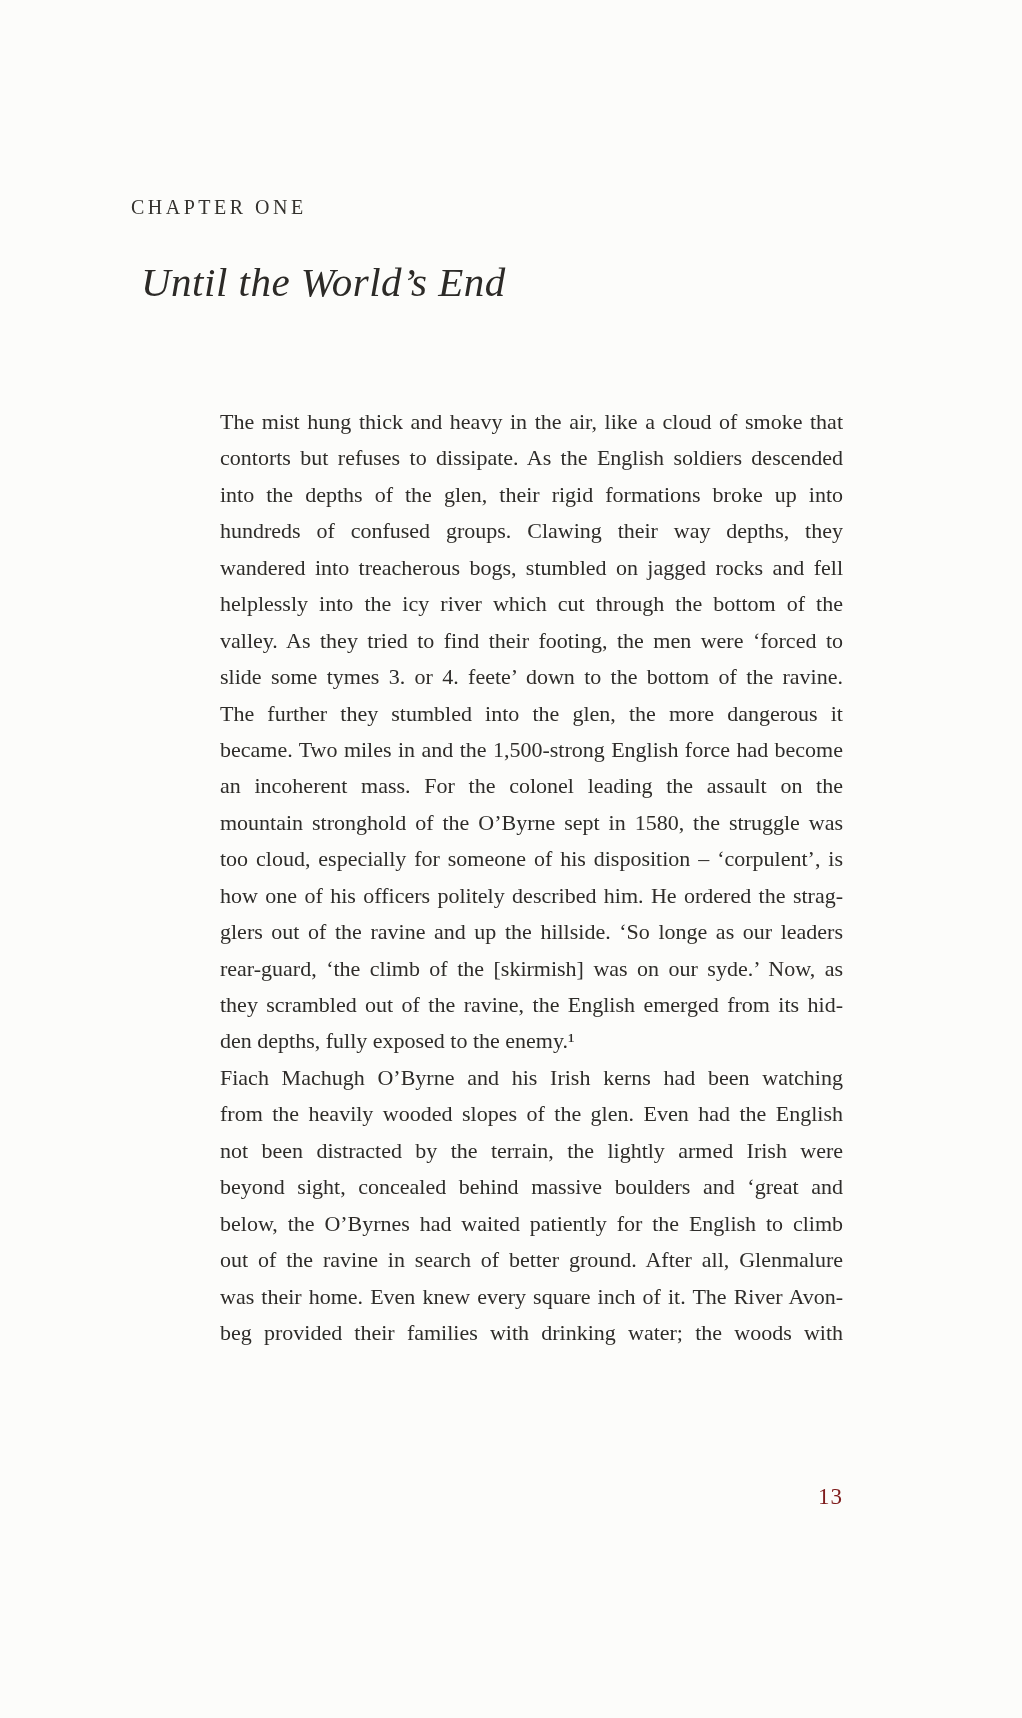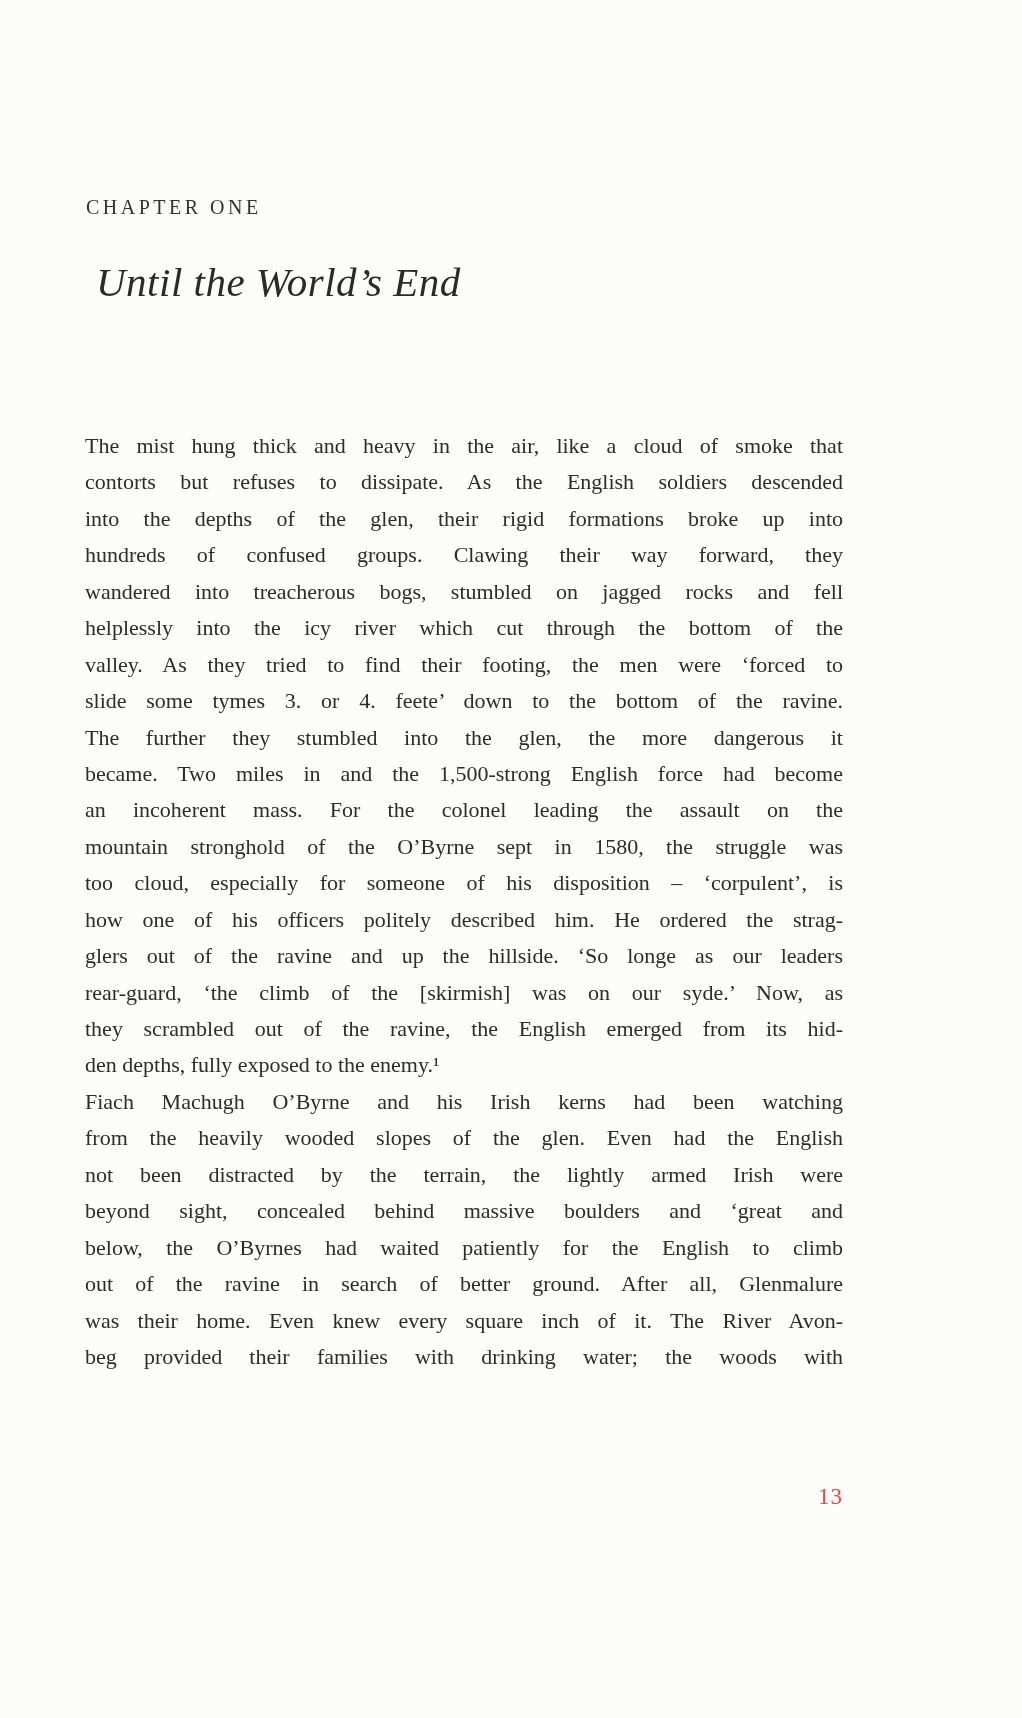--- a/index.html
+++ b/index.html
@@ -1,15 +1,15 @@
 <!DOCTYPE html>
 <html><head>
 <meta charset="utf-8">
 <style>
-  * { box-sizing: border-box; }
+  * { box-sizing: border-box; padding-left: 45px; }
   html, body { margin: 0; padding: 0; }
   body { background: #e9e9e7; }
 
   .page {
     position: relative;
     width: 1022px;
     height: 1718px;
     background: #fcfcfa;
     font-family: "Liberation Serif", serif;
     color: #2e2c29;
@@ -34,21 +34,21 @@
     font-size: 41px;
     font-style: italic;
     font-weight: normal;
     letter-spacing: 0.5px;
     color: #2c2a27;
   }
 
   .body-text {
     position: absolute;
     left: 85px;
-    top: 428px;
+    top: 404px;
     width: 758px;
     font-size: 22px;
   }
 
   .line {
     height: 36.45px;
     line-height: 36.45px;
     text-align: justify;
     text-align-last: justify;
     overflow: hidden;
@@ -59,39 +59,39 @@
   .line.indent  { text-indent: 33px; }
 
   .page-number {
     position: absolute;
     left: 85px;
     top: 1484px;
     width: 758px;
     text-align: right;
     font-size: 23px;
     letter-spacing: 1px;
-    color: #ef4444;
+    color: #7f1d1d;
   }
 </style>
 </head>
 <body>
 
 <div class="page">
 
   <div class="chapter-label">CHAPTER ONE</div>
 
   <h1 class="chapter-title">Until the World’s End</h1>
 
   <div class="body-text">
 
     <div class="paragraph">
       <div class="line">The mist hung thick and heavy in the air, like a cloud of smoke that</div>
       <div class="line">contorts but refuses to dissipate. As the English soldiers descended</div>
       <div class="line">into the depths of the glen, their rigid formations broke up into</div>
-      <div class="line">hundreds of confused groups. Clawing their way forward, they</div>
+      <div class="line">hundreds of confused groups. Clawing their way depths, they</div>
       <div class="line">wandered into treacherous bogs, stumbled on jagged rocks and fell</div>
       <div class="line">helplessly into the icy river which cut through the bottom of the</div>
       <div class="line">valley. As they tried to find their footing, the men were ‘forced to</div>
       <div class="line">slide some tymes 3. or 4. feete’ down to the bottom of the ravine.</div>
       <div class="line">The further they stumbled into the glen, the more dangerous it</div>
       <div class="line">became. Two miles in and the 1,500-strong English force had become</div>
       <div class="line">an incoherent mass. For the colonel leading the assault on the</div>
       <div class="line">mountain stronghold of the O’Byrne sept in 1580, the struggle was</div>
       <div class="line">too cloud, especially for someone of his disposition – ‘corpulent’, is</div>
       <div class="line">how one of his officers politely described him. He ordered the strag-</div>

